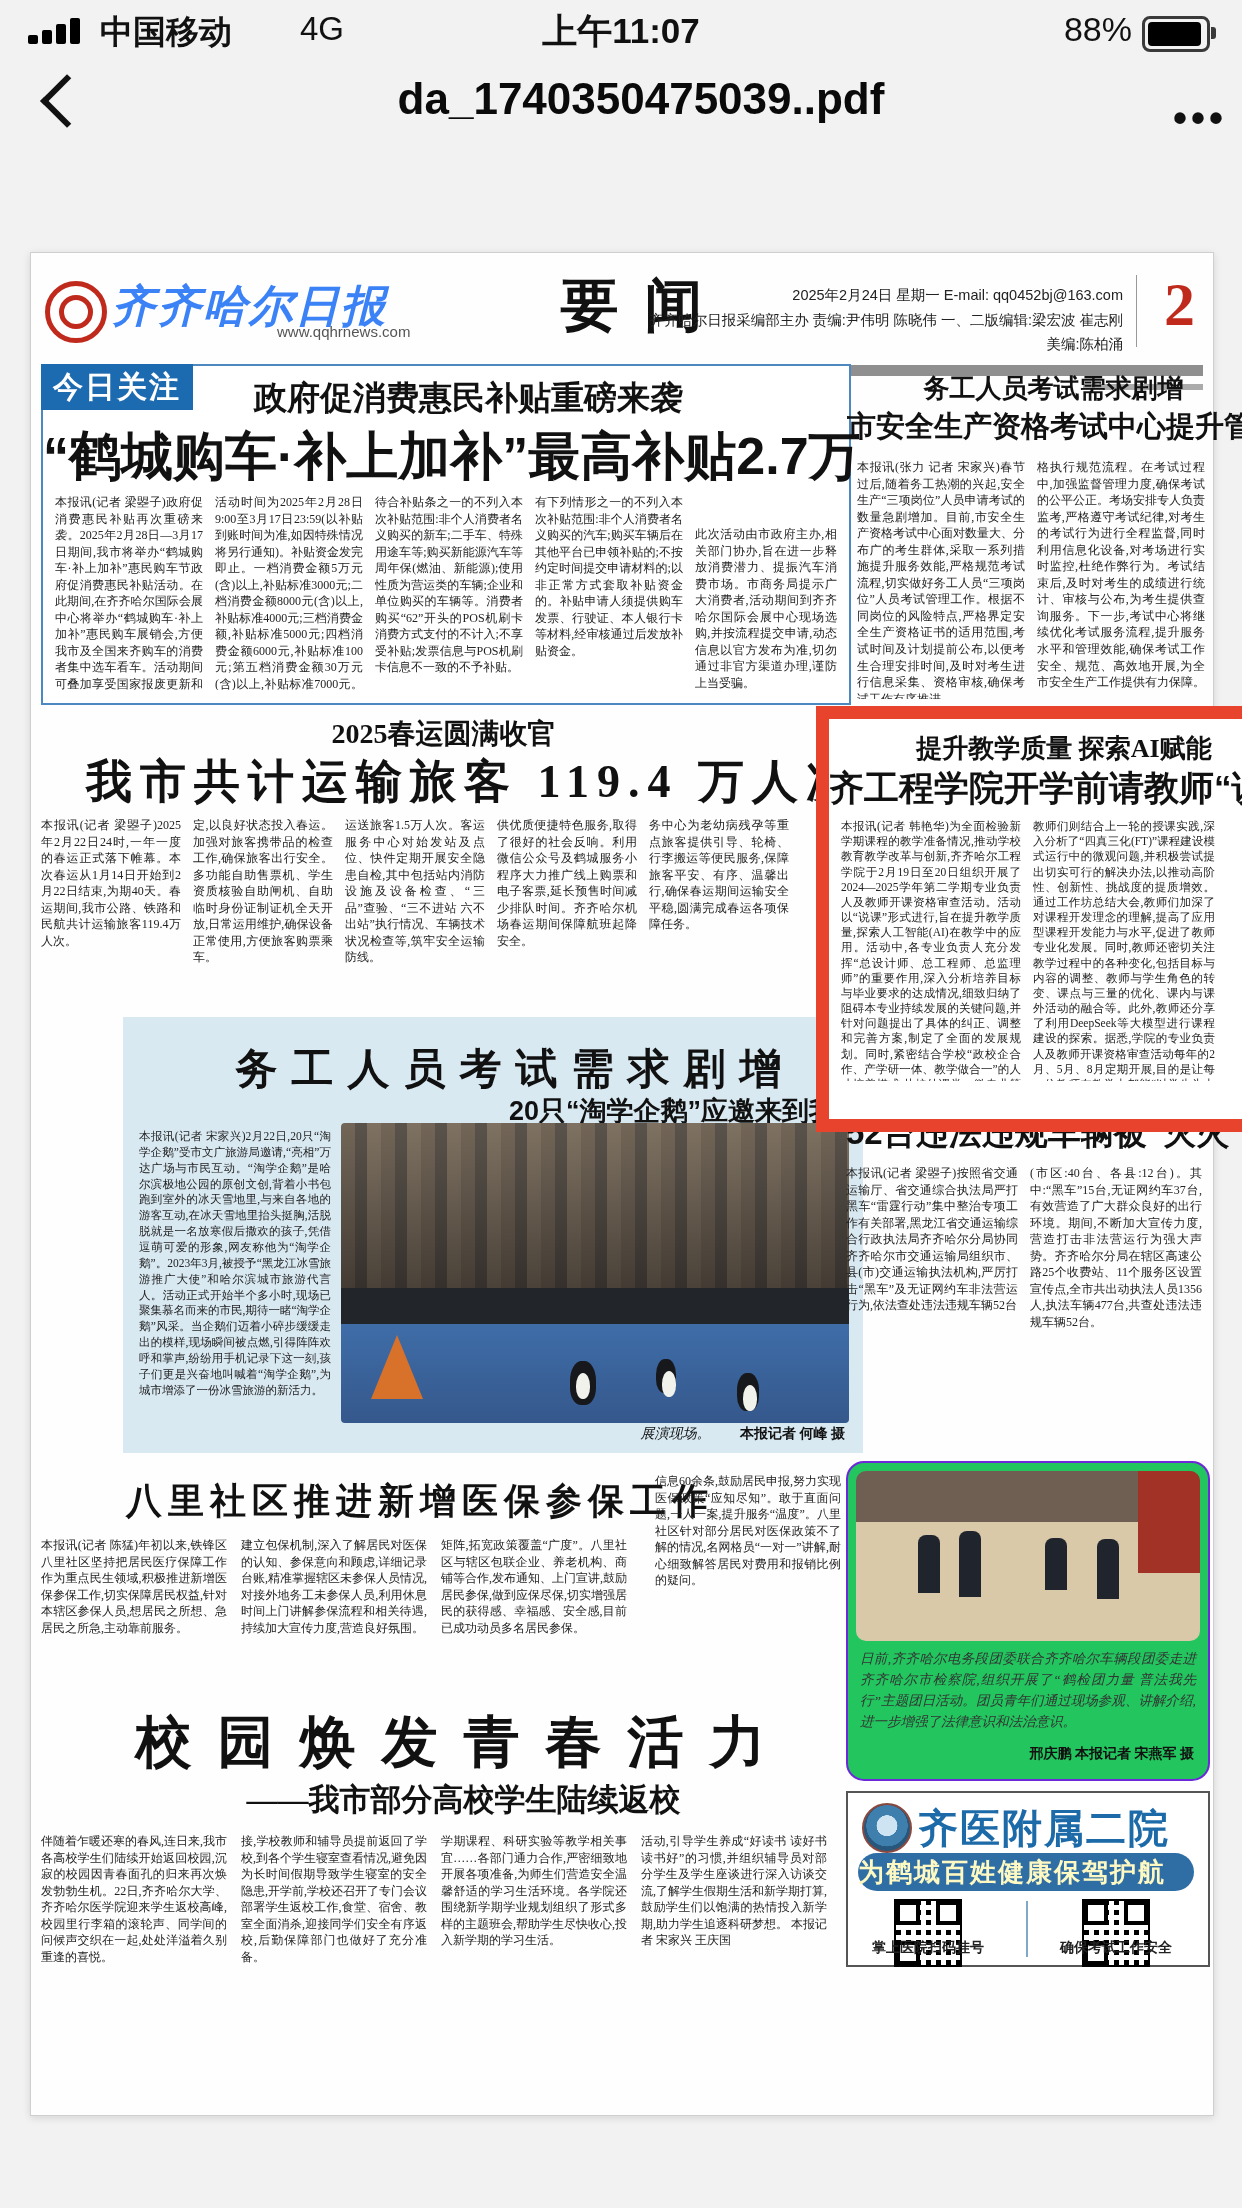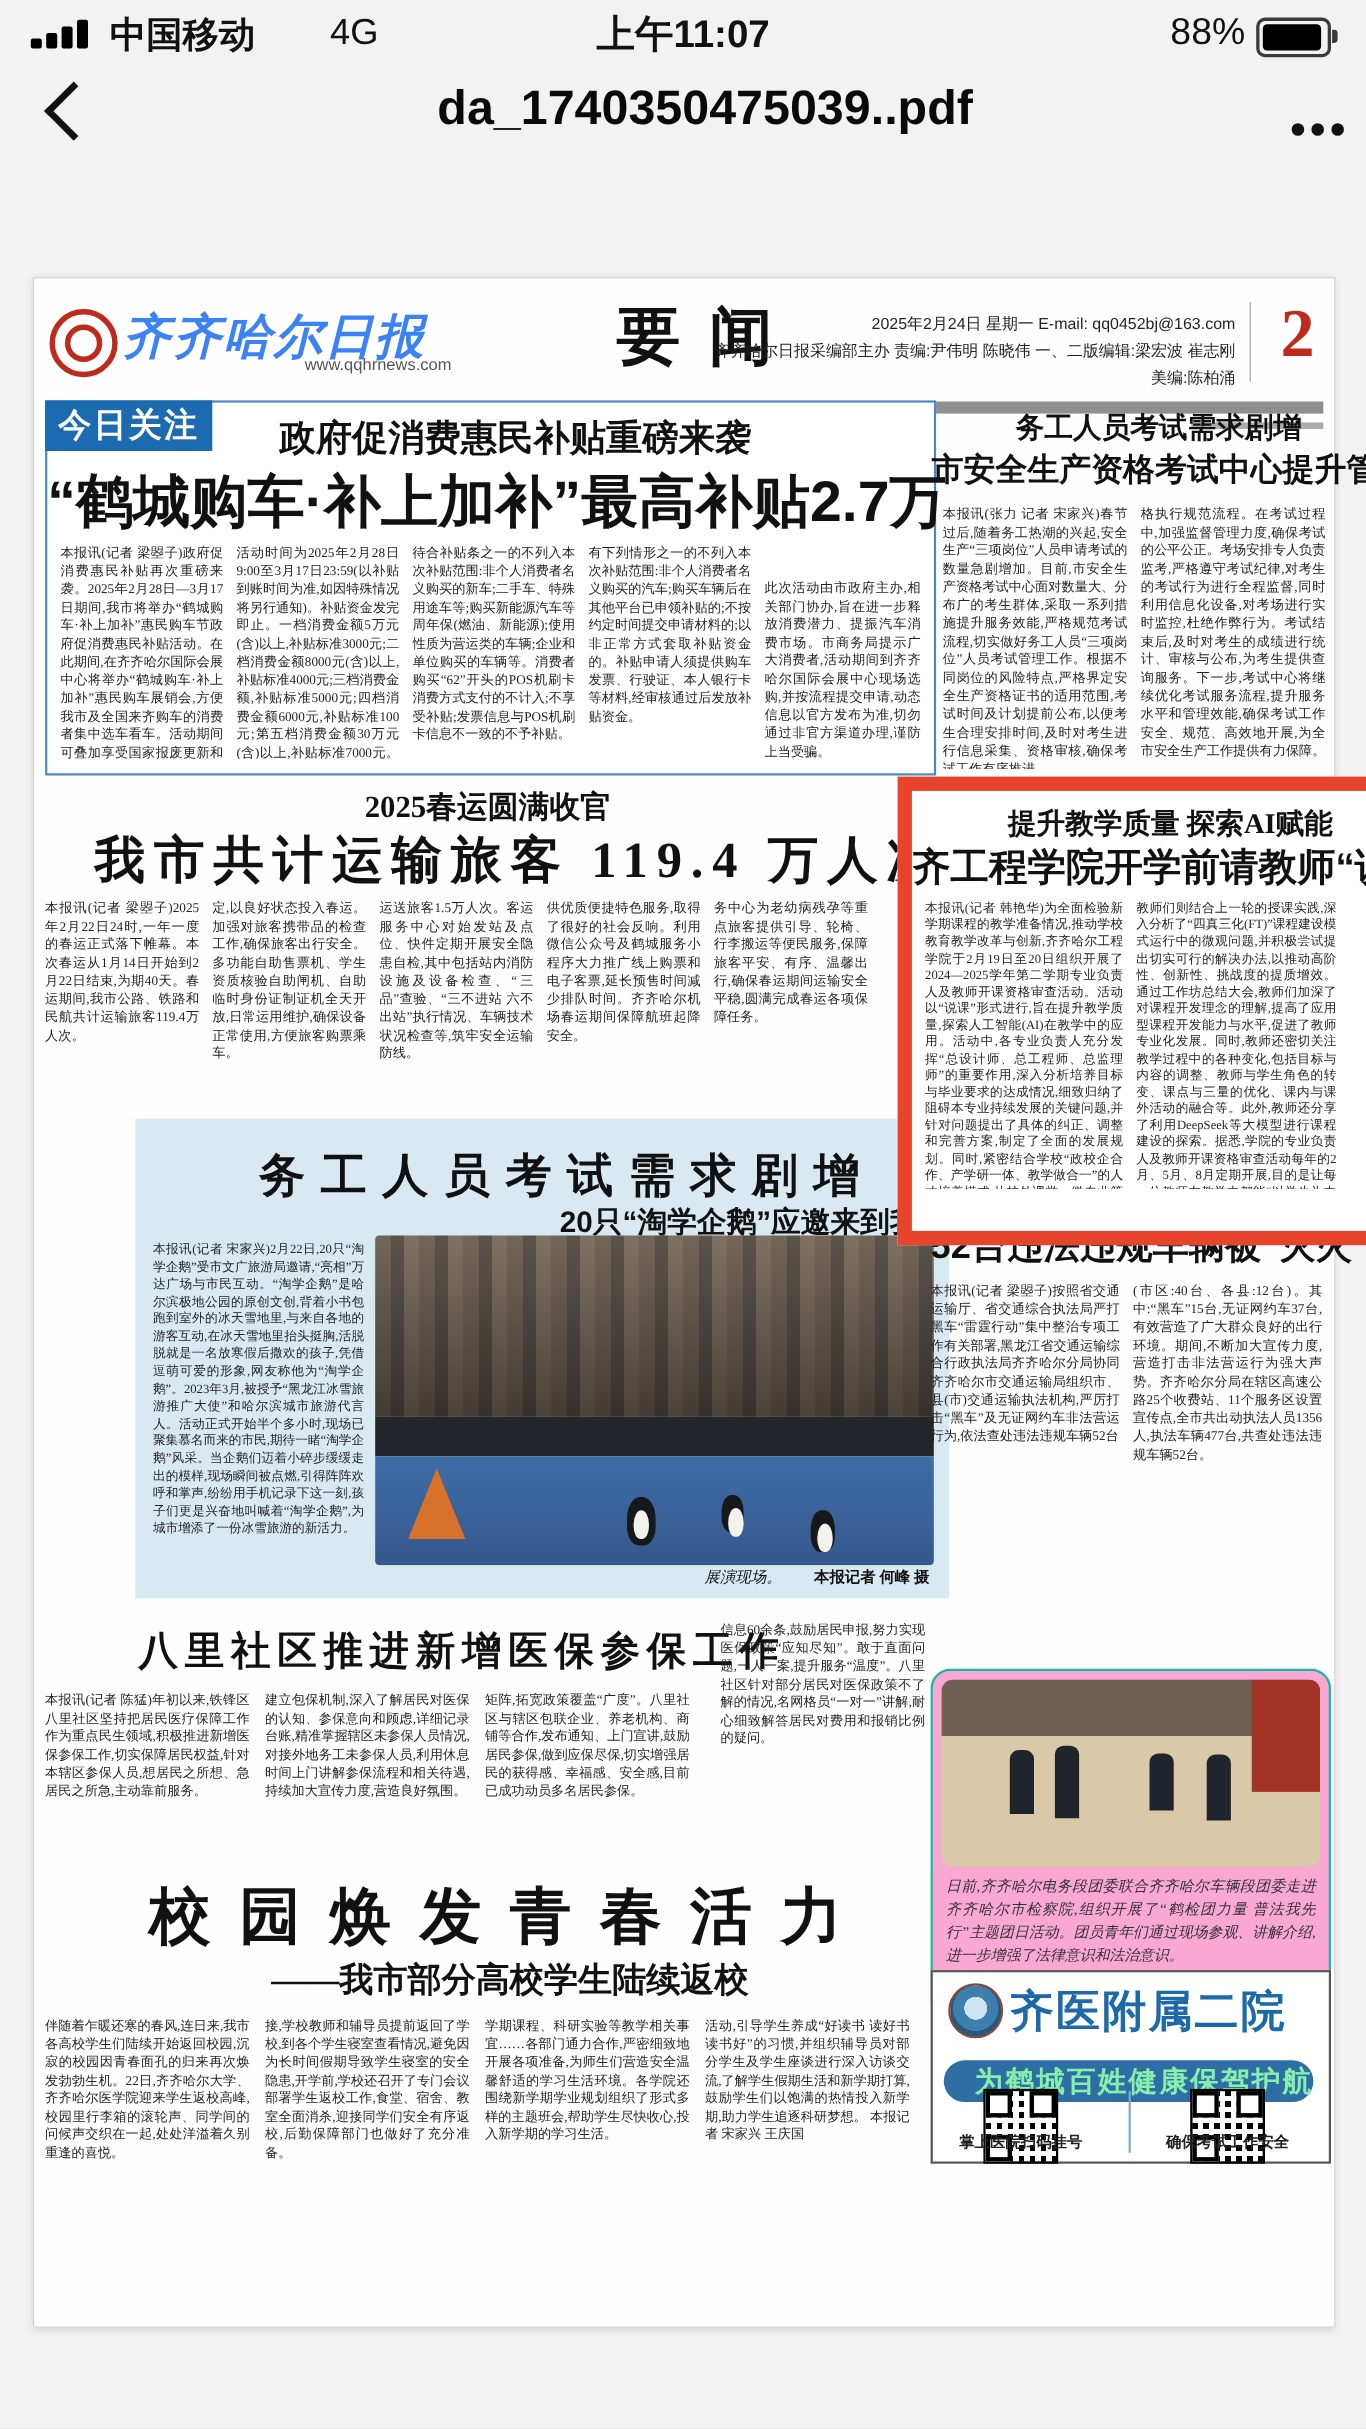--- a/index.html
+++ b/index.html
@@ -60,34 +60,34 @@
   .pg-crowd{position:absolute;left:0;top:0;right:0;height:55%;
             background:repeating-linear-gradient(90deg,#8d8277 0 14px,#6f6a66 14px 26px,#9c9184 26px 40px),
                        linear-gradient(180deg,#cfc8bd,#7a746e);background-blend-mode:multiply;}
   .pg-band{position:absolute;left:0;right:0;top:55%;height:12%;background:#22262b;}
   .pg-rink{position:absolute;left:0;right:0;bottom:0;height:33%;background:linear-gradient(180deg,#3f6da8,#35588c);}
   .pg-cone{position:absolute;left:6%;bottom:8%;width:0;height:0;border-left:26px solid transparent;
            border-right:26px solid transparent;border-bottom:64px solid #d8722a;}
   .pgn{position:absolute;width:26px;height:44px;background:#16181c;border-radius:45% 45% 40% 40%;}
   .pgn:after{content:"";position:absolute;left:6px;top:12px;width:14px;height:26px;background:#f2f2ec;border-radius:50% 50% 45% 45%;}
   
-  .photocard{position:absolute;left:815px;top:1264px;width:360px;height:316px;border:2px solid #14b8a6;border-radius:18px;background:#f9a8d4;overflow:hidden;}
+  .photocard{position:absolute;left:815px;top:1208px;width:360px;height:316px;border:2px solid #6d28d9;border-radius:18px;background:#22c55e;overflow:hidden;}
   .court-photo{position:absolute;left:8px;top:8px;right:8px;height:170px;border-radius:10px;overflow:hidden;
                background:linear-gradient(180deg,#6e5f52 0 30%,#d9c9a8 30% 100%);}
   .court-photo .wallred{position:absolute;right:0;top:0;width:18%;height:60%;background:#a33226;}
   .court-photo .fig{position:absolute;width:22px;height:58px;background:#20242c;border-radius:8px 8px 0 0;}
   .capkai{font-size:13.5px;line-height:1.55;color:#333;text-align:justify;font-style:italic;
           font-family:"Liberation Serif","DejaVu Serif",serif;}
   
   .adbox{position:absolute;left:815px;top:1538px;width:360px;height:172px;border:2px solid #555;background:#fff;}
   .adlogo{position:absolute;left:14px;top:10px;width:46px;height:46px;border-radius:50%;
           background:radial-gradient(circle at 50% 45%,#cfe4f2 0 30%,#3f7fae 31% 60%,#27577d 61% 100%);border:2px solid #88493f;}
   .adname{position:absolute;left:70px;top:8px;font-size:40px;font-weight:900;color:#1d6aa8;letter-spacing:2px;}
   .adpill{position:absolute;left:10px;top:60px;width:336px;height:38px;background:#2f6ea5;border-radius:20px;
-          color:#86efac;font-size:26px;font-weight:700;text-align:right;line-height:38px;letter-spacing:2px;margin-top:20px;}
+          color:#fef9c3;font-size:26px;font-weight:700;text-align:left;line-height:38px;letter-spacing:2px;}
   .qr{position:absolute;top:108px;width:64px;height:64px;
       background:repeating-linear-gradient(0deg,#000 0 5px,#fff 5px 10px),repeating-linear-gradient(90deg,#000 0 5px,#fff 5px 10px);
       background-blend-mode:screen;outline:2px solid #000;}
   .qr i{position:absolute;width:16px;height:16px;border:4px solid #000;background:#fff;}
   .qrcap{position:absolute;top:146px;width:160px;text-align:center;font-size:14px;font-weight:700;color:#222;}
   .qrdivider{position:absolute;left:178px;top:108px;width:2px;height:56px;background:#7fa8c9;}
 </style>
 </head>
 <body>
 

